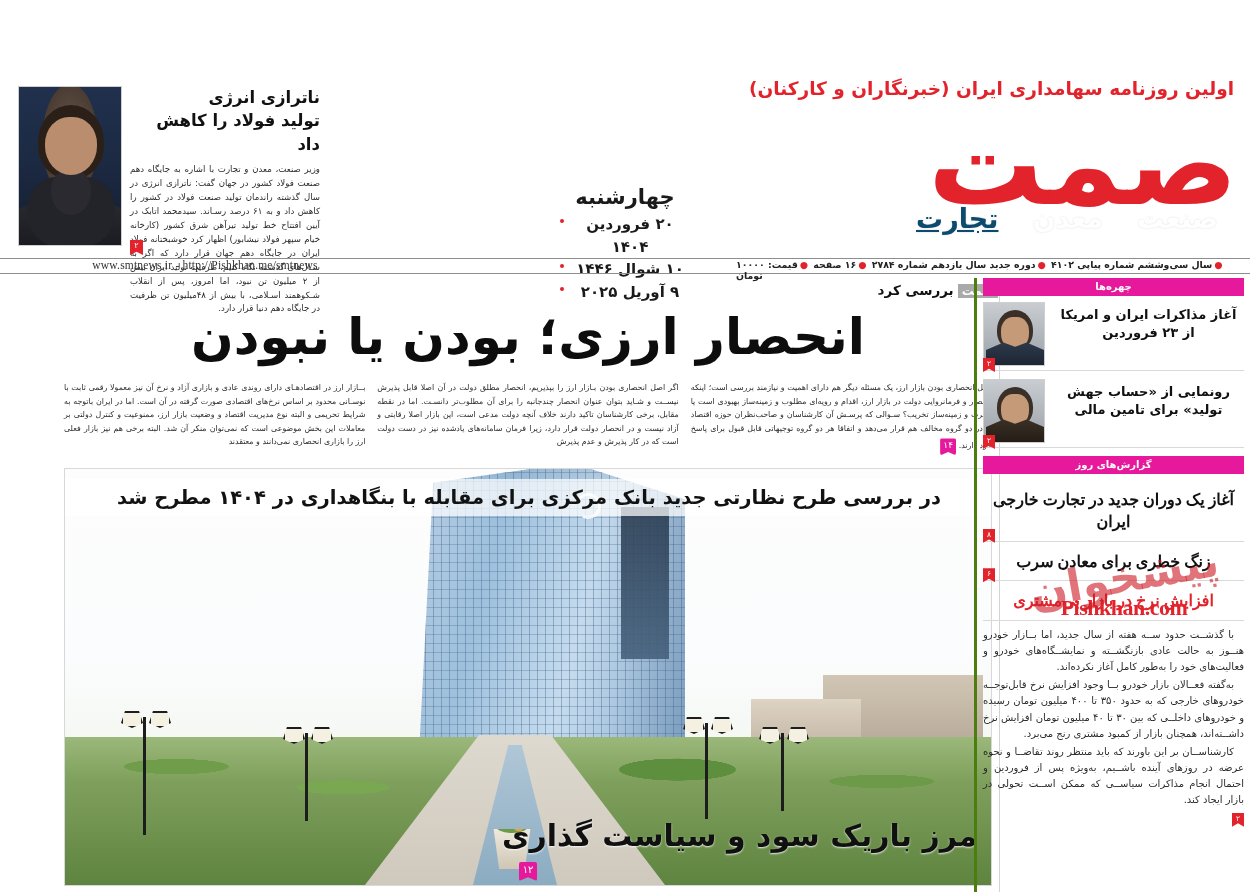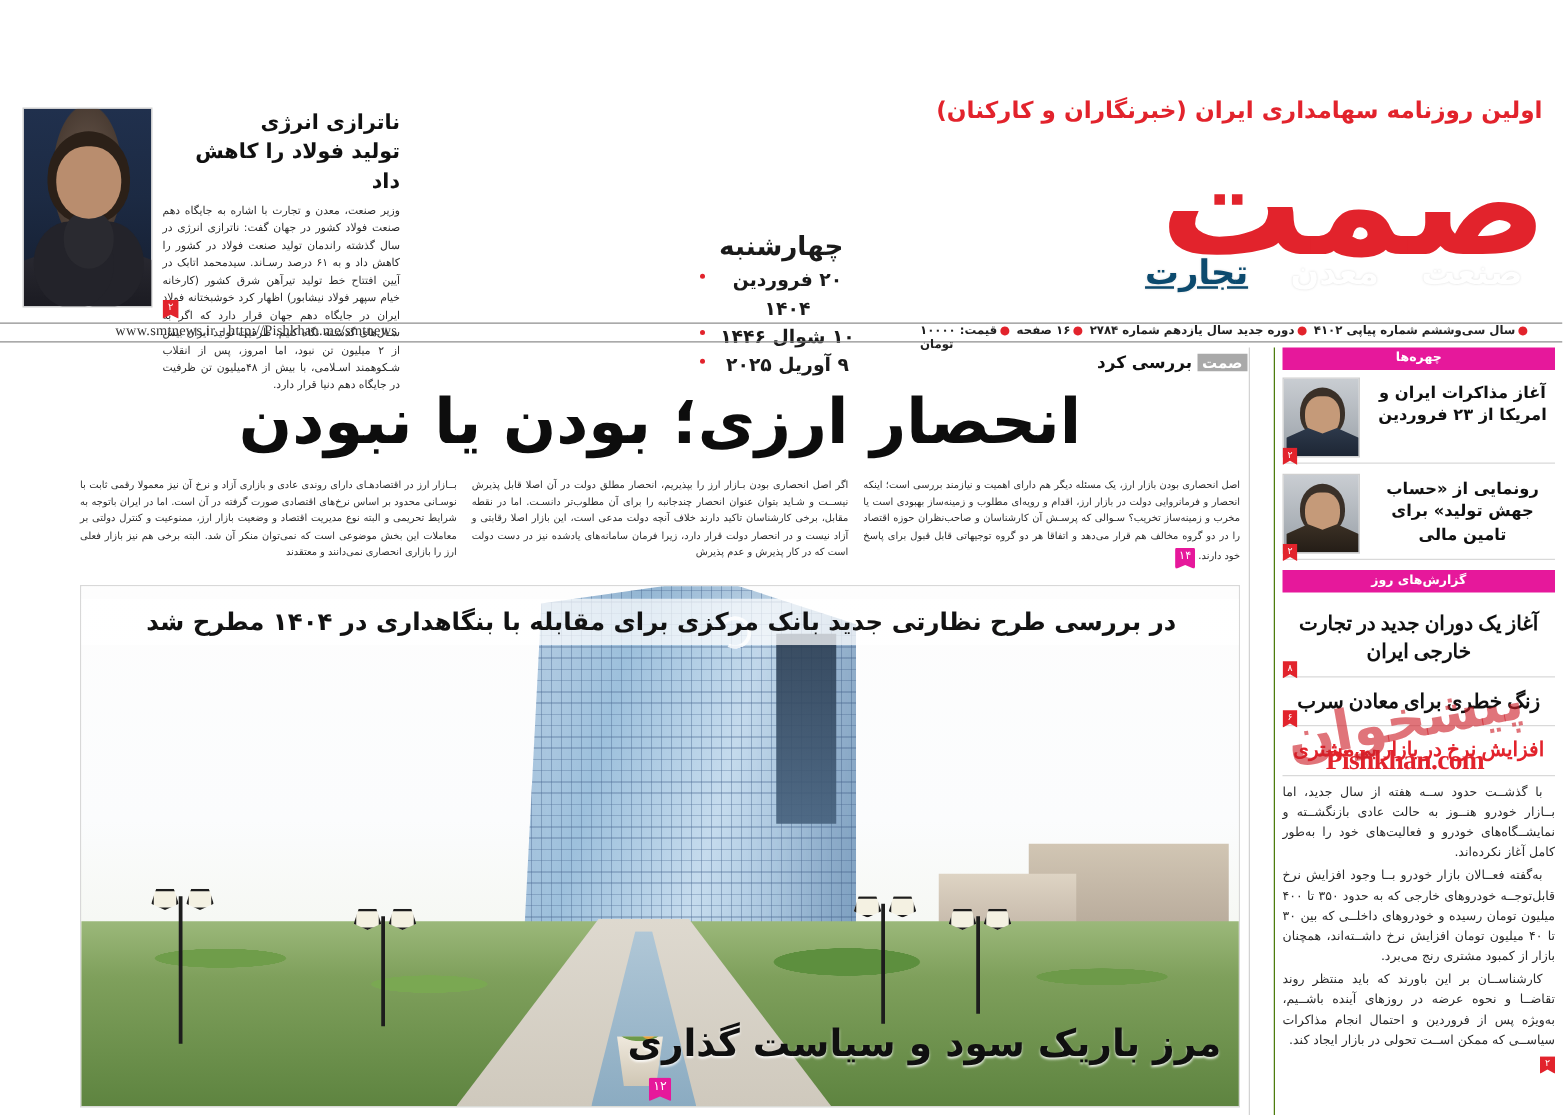--- a/index.html
+++ b/index.html
@@ -485,25 +485,25 @@
     text-align: center;
     border-radius: 2px;
     clip-path: polygon(0 0,100% 0,100% 100%,50% 80%,0 100%);
   }
 
   
   .sidebar {
     position: absolute;
     top: 278px;
     right: 0;
-    width: 231px;
+    width: 276px;
     height: 614px;
     direction: rtl;
     padding: 0 6px;
-    border-left: 1px solid #4d7c0f;
+    border-left: 3px solid #4d7c0f;
   }
   .sec-head {
     background: #e6189b;
     color: #fff;
     text-align: center;
     font-size: 10px;
     font-weight: bold;
     padding: 3px 0 4px;
     letter-spacing: -.2px;
     margin-bottom: 6px;

